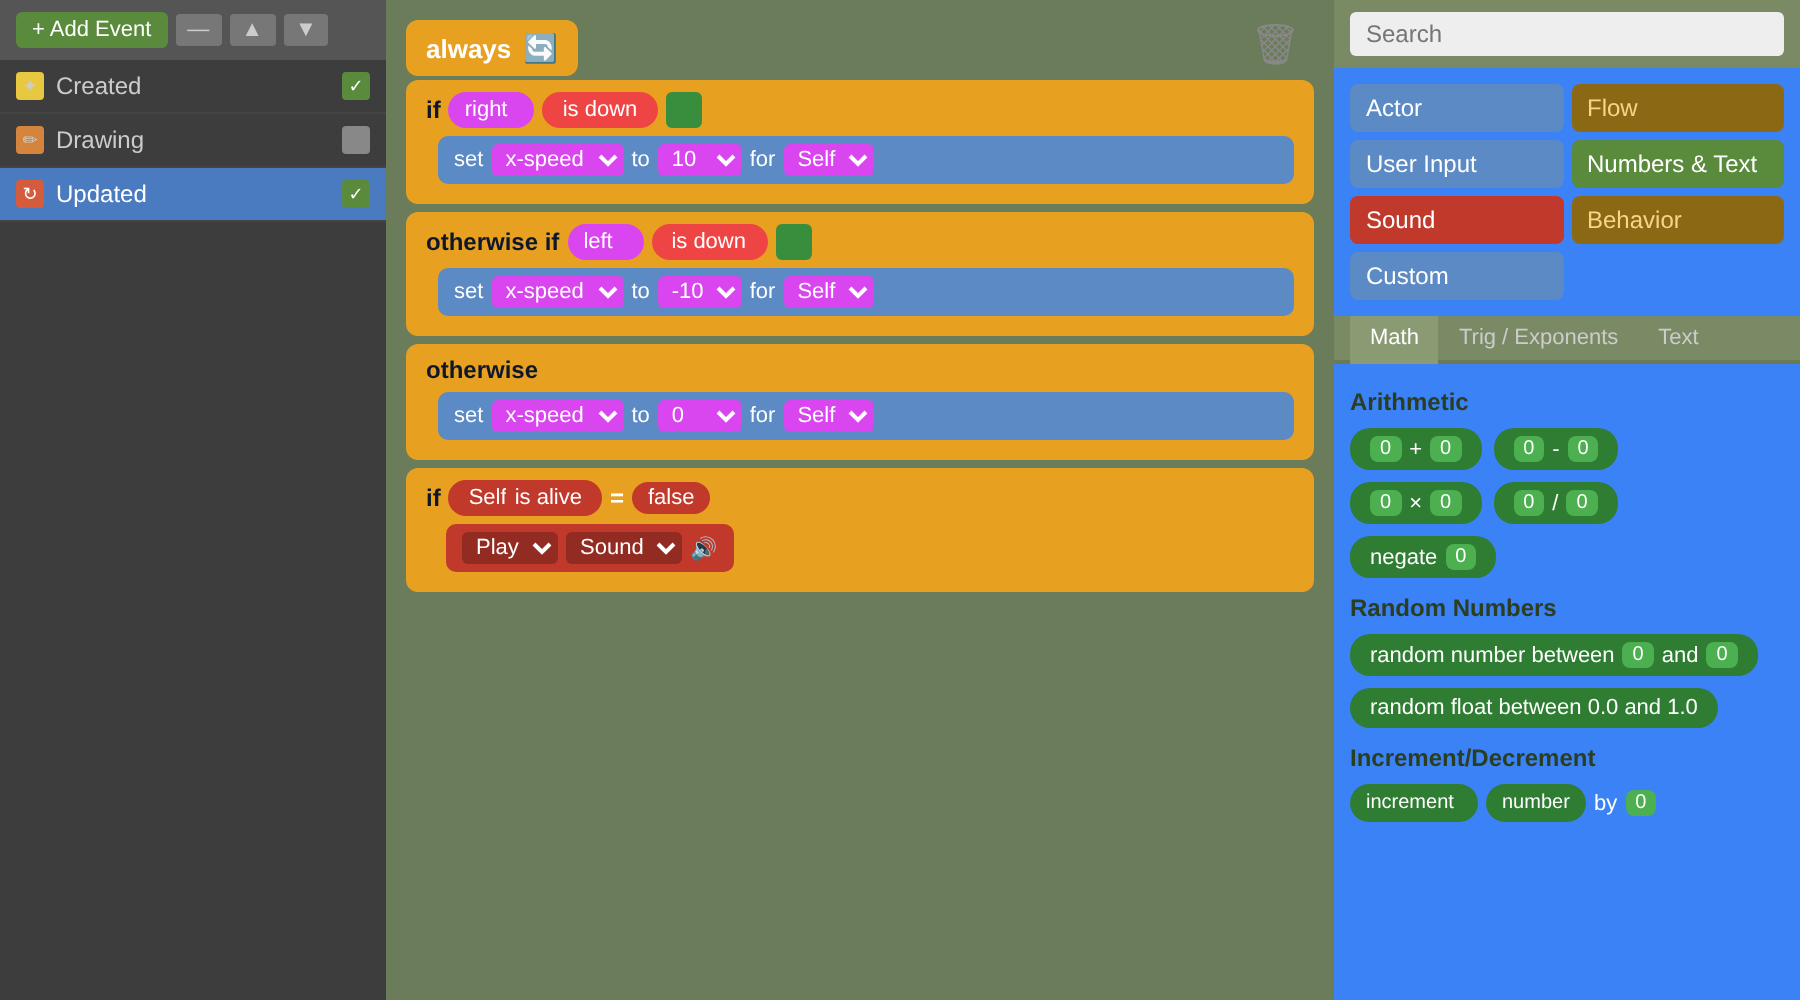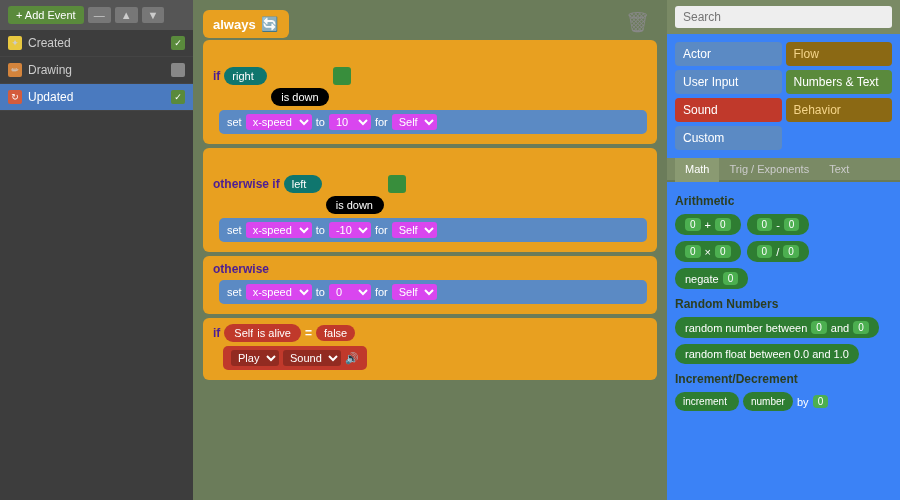--- a/index.html
+++ b/index.html
@@ -136,53 +136,52 @@
       flex-direction: column;
       gap: 4px;
     }
     .if-row, .condition-row {
       display: flex;
       align-items: center;
       gap: 4px;
       flex-wrap: wrap;
     }
     .kw {
-      color: #4c1d95;
+      color: #0f172a;
       font-weight: bold;
       font-size: 12px;
     }
     .green-pill {
-      background: #0f766e;
+      background: #d946ef;
       border-radius: 12px;
       padding: 3px 8px;
       color: white;
       font-size: 11px;
       display: flex;
       align-items: center;
       gap: 3px;
     }
     .green-pill select {
       background: transparent;
       border: none;
       color: white;
       font-size: 11px;
       cursor: pointer;
       outline: none;
       -webkit-appearance: none;
     }
     .green-dark {
-      background: #000000;
+      background: #ef4444;
       border-radius: 12px;
       padding: 3px 10px;
       color: white;
       font-size: 11px;
       display: flex;
       align-items: flex-start;
       gap: 3px;
-      margin-top: 42px;
     }
     .green-dark select {
       background: transparent;
       border: none;
       color: white;
       font-size: 11px;
       cursor: pointer;
       outline: none;
       -webkit-appearance: none;
     }

